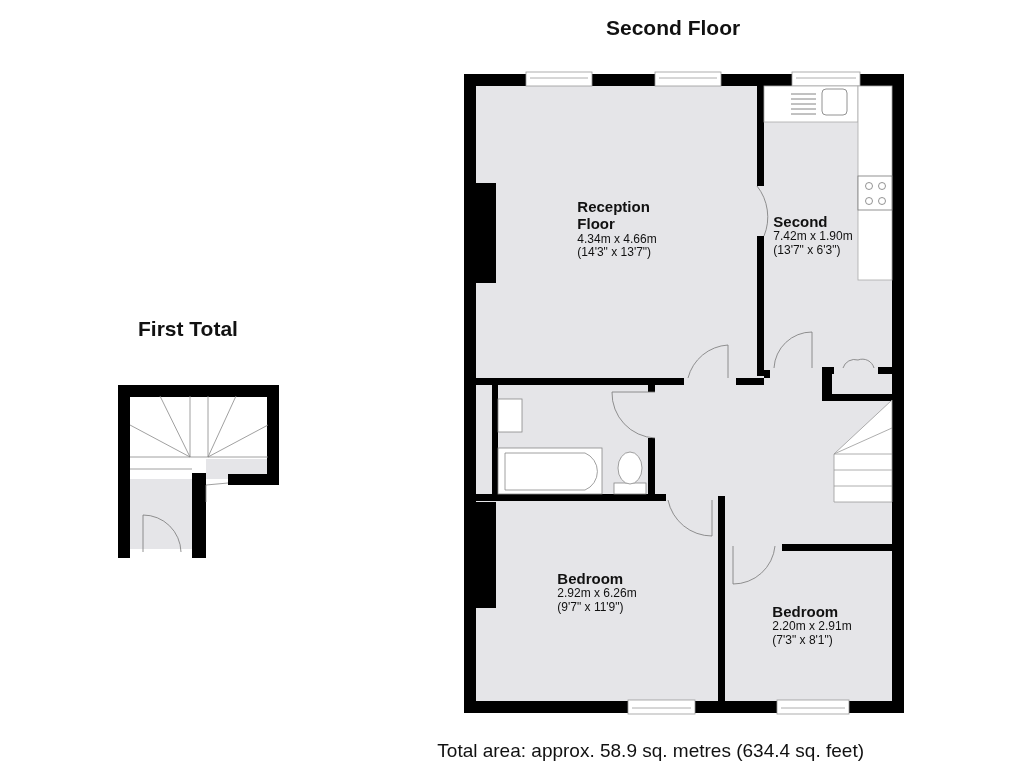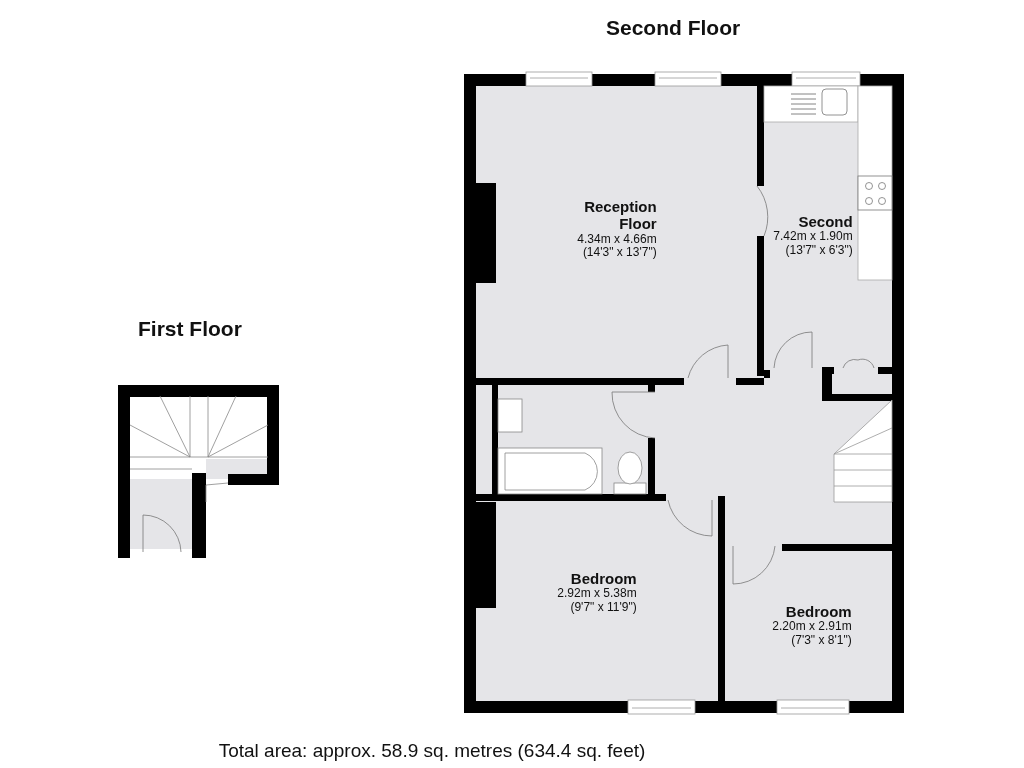--- a/index.html
+++ b/index.html
@@ -1,29 +1,29 @@
 <!DOCTYPE html>
 <html><head>
   <meta charset="utf-8">
   <style>
     html, body { margin: 0; padding: 0; background: #ffffff; }
     body { width: 1024px; height: 768px; position: relative; overflow: hidden;
            font-family: "Liberation Sans", sans-serif; }
     .title { position: absolute; font-weight: bold; font-size: 21px; color: #111; white-space: nowrap; }
     .plan { position: absolute; left: 0; top: 0; }
-    .room-label { position: absolute; text-align: right; color: #111; line-height: 1.15; white-space: nowrap; transform: translateX(-50%); }
+    .room-label { position: absolute; text-align: left; color: #111; line-height: 1.15; white-space: nowrap; transform: translateX(-50%); }
     .room-label .name { font-weight: bold; font-size: 15px; display: block; }
     .room-label .dim { font-size: 12px; display: block; }
-    .footer { position: absolute; left: 0; width: 864px; top: 740px; text-align: center; font-size: 19px; color: #111; }
+    .footer { position: absolute; left: 0; width: 864px; top: 740px; text-align: right; font-size: 19px; color: #111; }
   </style>
 </head>
 <body>
 
 <div class="title" style="left:606px; top:5px;margin-top:11px;">Second Floor</div>
-<div class="title" style="left:138px; top:317px;">First Floor</div>
+<div class="title" style="left:138px; top:317px;">First Total</div>
 
 <svg class="plan" width="1024" height="768">
 
   <g>
 
     <rect x="470" y="82" width="432" height="624" fill="#e5e5e8"></rect>
 
     <rect x="464" y="74" width="12" height="639" fill="#000"></rect>
     <rect x="464" y="74" width="440" height="12" fill="#000"></rect>
     <rect x="892" y="74" width="12" height="639" fill="#000"></rect>
@@ -158,21 +158,21 @@
   <span class="dim">4.34m x 4.66m</span>
   <span class="dim">(14'3" x 13'7")</span>
 </div>
 <div class="room-label" style="left:813px; top:213px;">
   <span class="name">Second</span>
   <span class="dim">7.42m x 1.90m</span>
   <span class="dim">(13'7" x 6'3")</span>
 </div>
 <div class="room-label" style="left:597px; top:570px;">
   <span class="name">Bedroom</span>
-  <span class="dim">2.92m x 5.38m</span>
+  <span class="dim">2.92m x 6.26m</span>
   <span class="dim">(9'7" x 11'9")</span>
 </div>
 <div class="room-label" style="left:812px; top:603px;">
   <span class="name">Bedroom</span>
   <span class="dim">2.20m x 2.91m</span>
   <span class="dim">(7'3" x 8'1")</span>
 </div>
 
 <div class="footer">Total area: approx. 58.9 sq. metres (634.4 sq. feet)</div>
 

